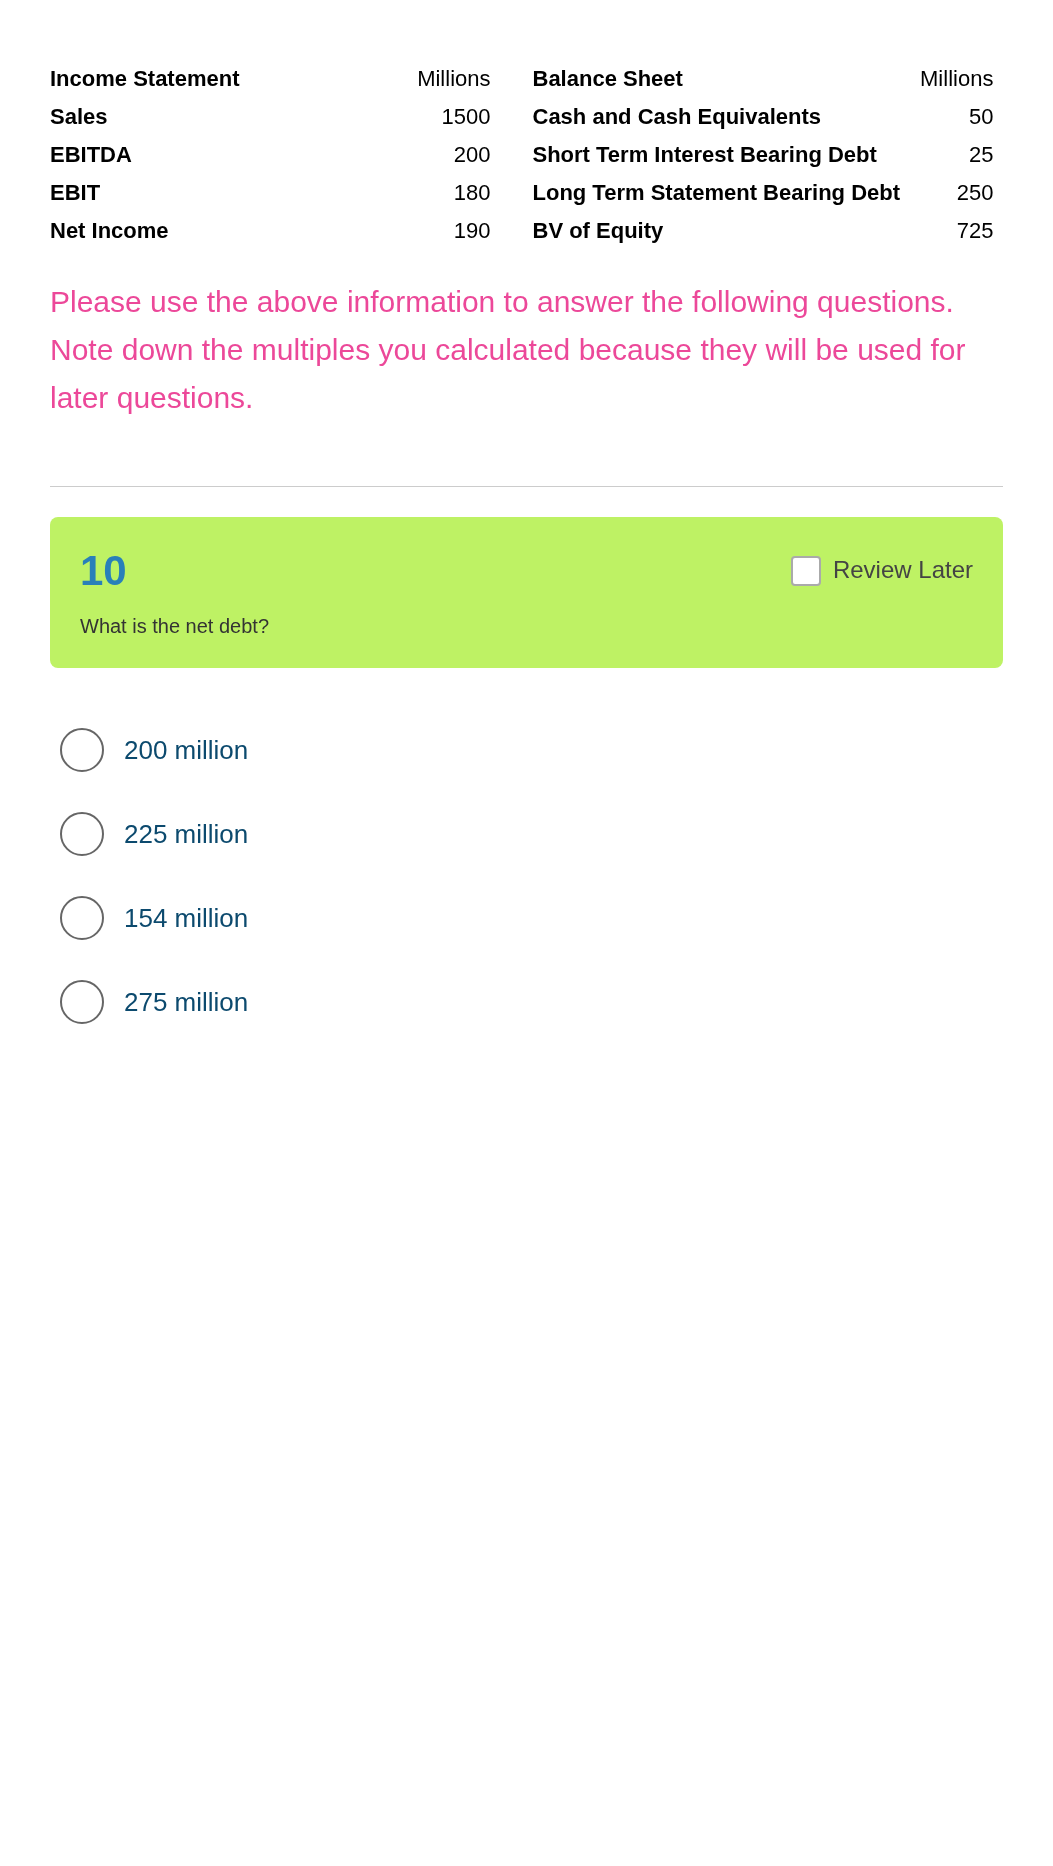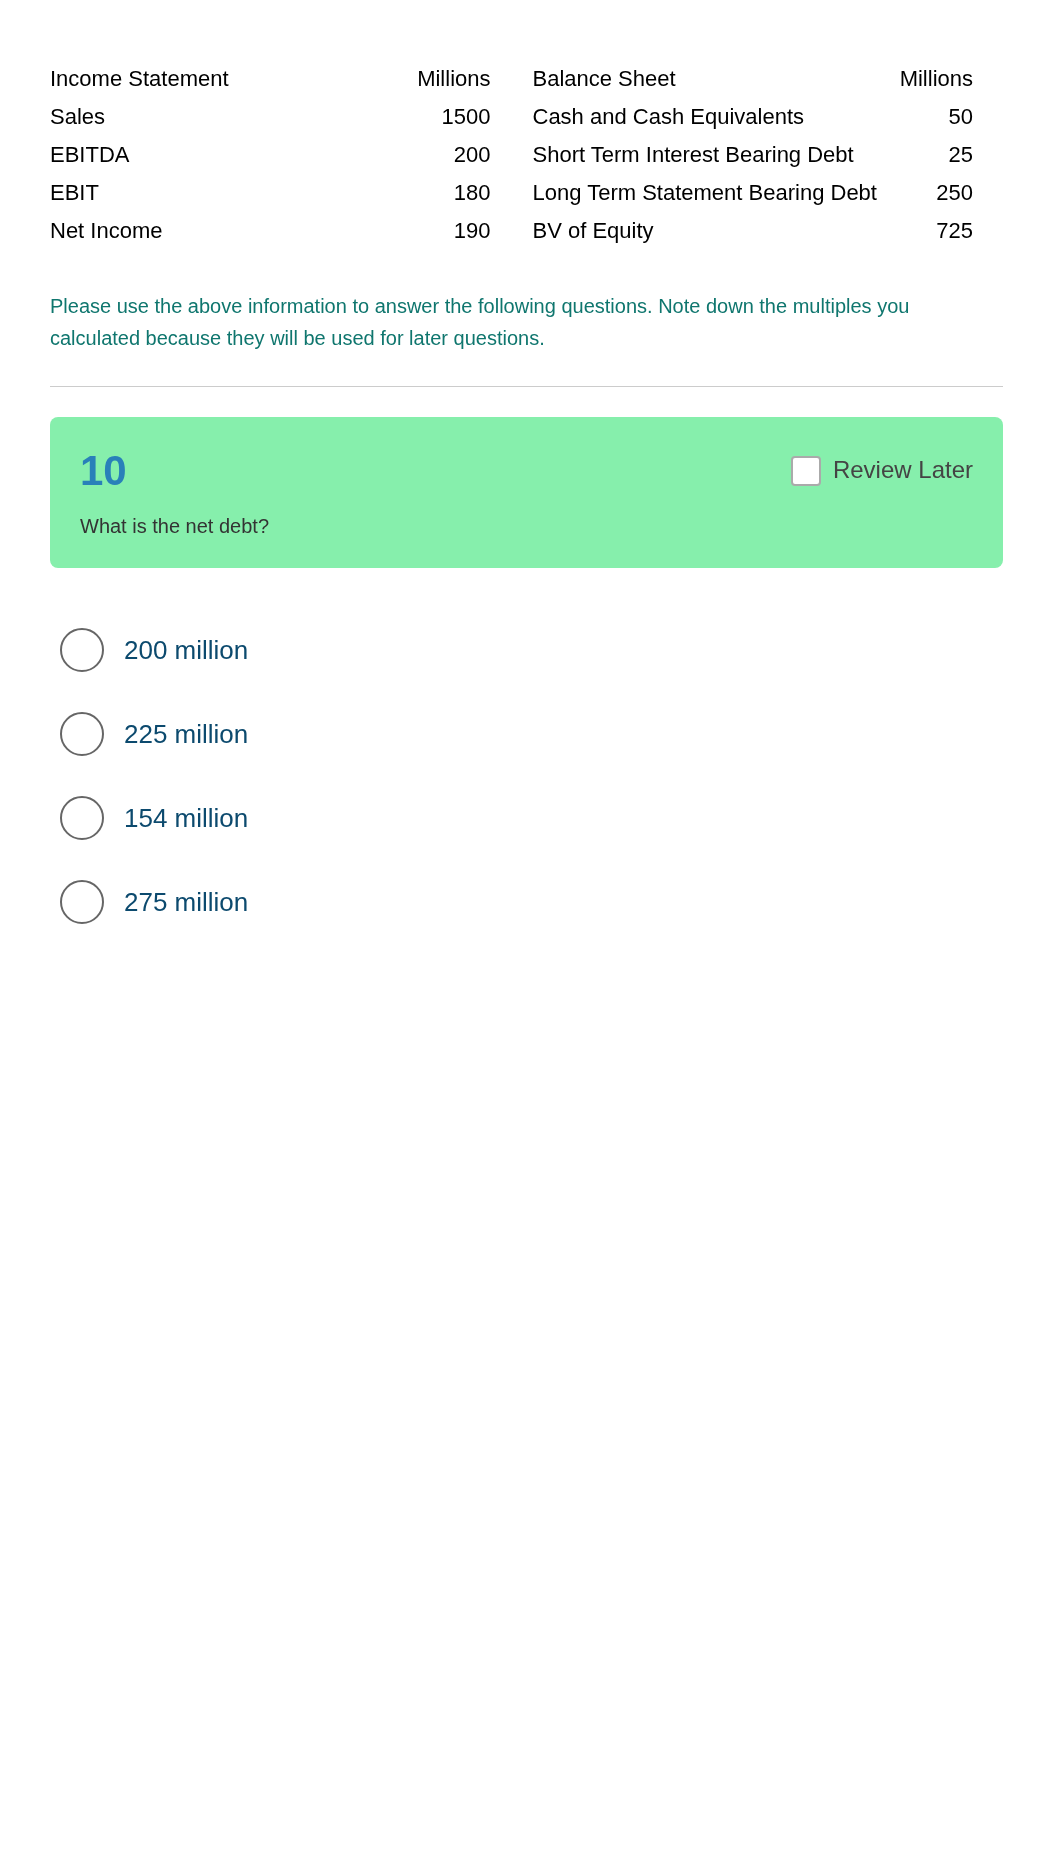--- a/index.html
+++ b/index.html
@@ -19,21 +19,21 @@
     .page-container {
       max-width: 960px;
       margin: 0 auto;
       padding: 20px 0;
     }
 
     
     .financial-tables {
       display: flex;
       gap: 12px;
-      margin-bottom: 40px;
+      margin-bottom: 28px;
       flex-wrap: wrap;
     }
 
     .table-section {
       flex: 1;
       min-width: 200px;
     }
 
     .table-section table {
       border-collapse: collapse;
@@ -41,54 +41,54 @@
     }
 
     .table-section table td {
       padding: 6px 10px 6px 0;
       font-size: 22px;
       vertical-align: top;
       white-space: nowrap;
     }
 
     .table-section table td:first-child {
-      font-weight: normal;
+      font-weight: bold;
       padding-right: 20px;
     }
 
     .table-section table td.num {
       text-align: right;
       padding-right: 30px;
       font-weight: normal;
       font-family: 'Arial', sans-serif;
     }
 
     .header-row td {
       font-weight: bold;
       font-size: 22px;
     }
 
     
     .description-text {
-      font-size: 20px;
+      font-size: 30px;
       line-height: 1.6;
-      color: #0f766e;
-      margin-bottom: 32px;
+      color: #ec4899;
+      margin-bottom: 64px;
     }
 
     
     .divider {
       border: none;
       border-top: 1px solid #ccc;
       margin: 30px 0;
     }
 
     
     .question-card {
-      background: #86efac;
+      background: #bef264;
       border-radius: 8px;
       padding: 30px 30px 30px 30px;
       margin-bottom: 40px;
     }
 
     .question-header {
       display: flex;
       align-items: center;
       justify-content: space-between;
       margin-bottom: 20px;

